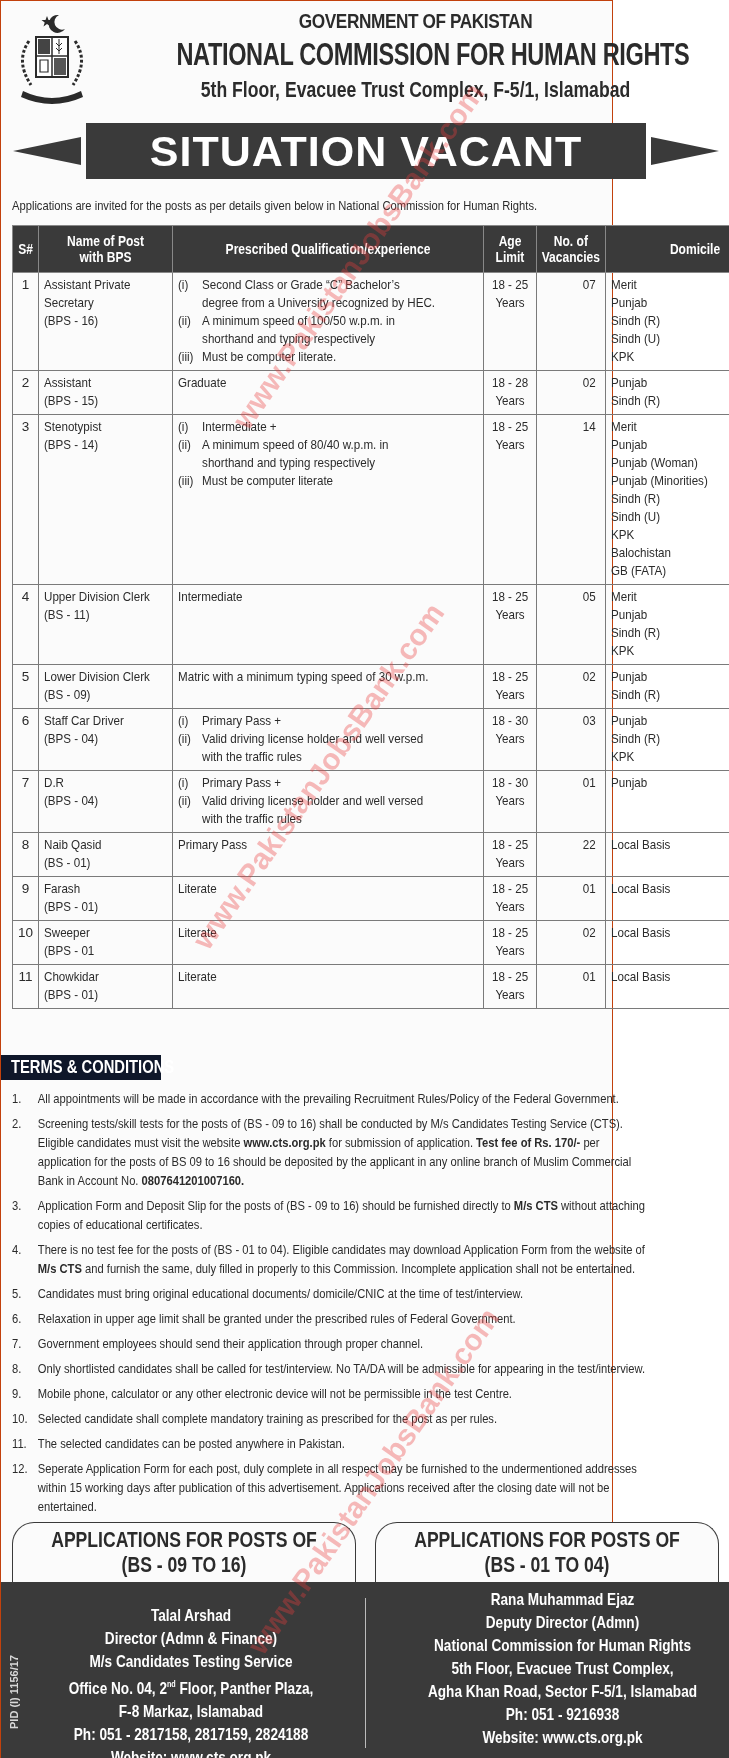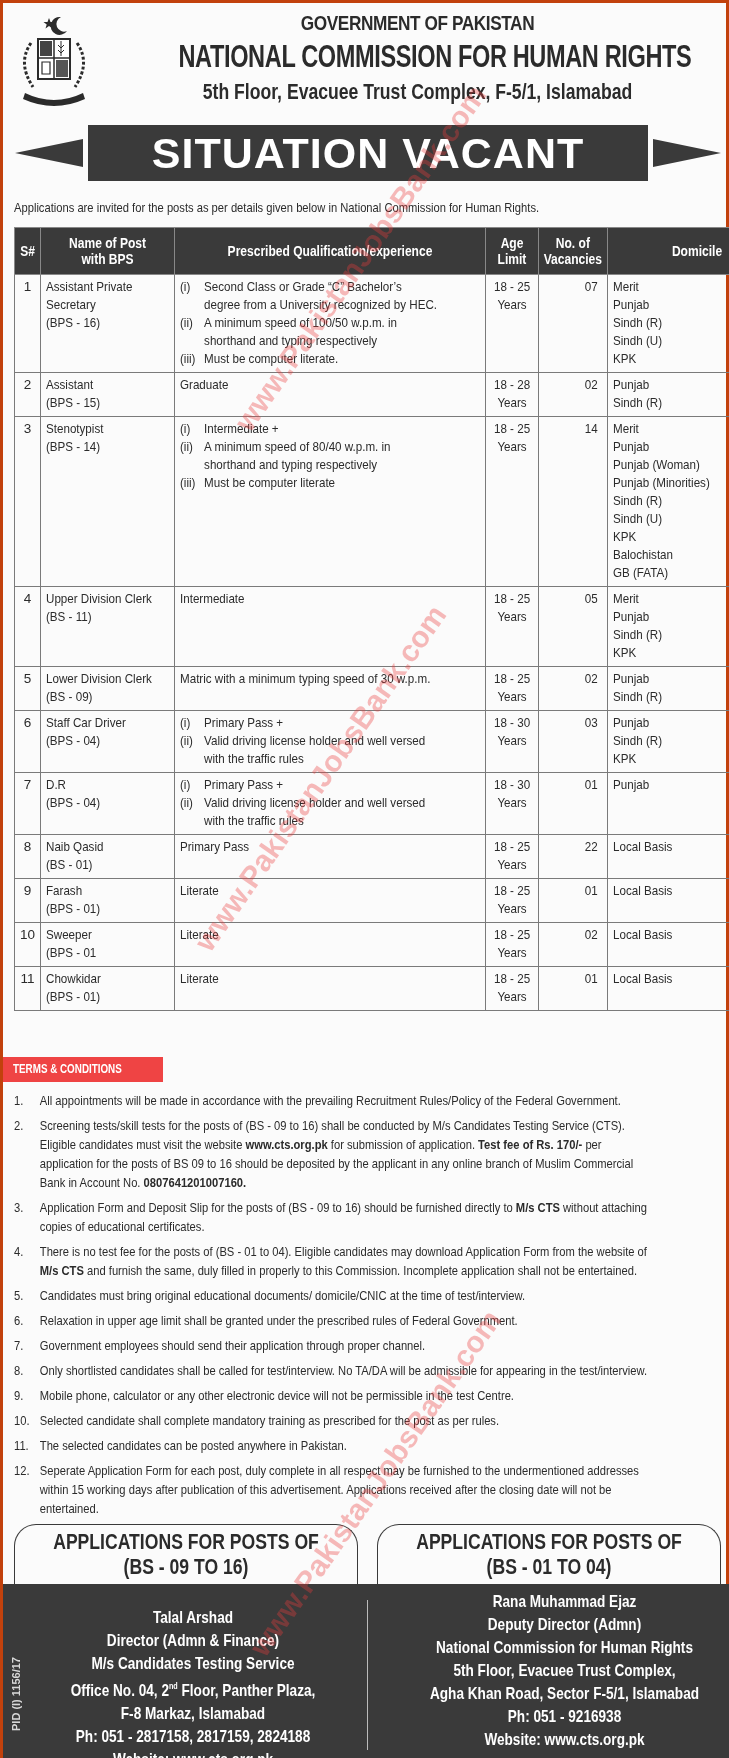--- a/index.html
+++ b/index.html
@@ -1,18 +1,18 @@
 <!DOCTYPE html>
 <html><head>
 <meta charset="utf-8">
 <style>
   * { box-sizing: border-box; margin: 0; padding: 0; }
   html, body { width: 729px; height: 1758px; background: #ffffff; }
   body { font-family: "Liberation Sans", sans-serif; color: #2b2b2b; position: relative; overflow: hidden; }
-  .page { position: absolute; left: 0; top: 0; width: 729px; height: 1758px; border: 3px solid #c2410c; background: #fbfbfb; }
+  .page { position: absolute; left: 0; top: 0; width: 613px; height: 1758px; border: 1px solid #c2410c; background: #fbfbfb; }
 
   
   .header { position: absolute; left: 0; top: 0; width: 729px; height: 115px; }
   .emblem { position: absolute; left: 8px; top: 10px; width: 86px; height: 96px; }
   .h-gov { position: absolute; left: 100px; right: 0; top: 8px; text-align: center; font-size: 21px; font-weight: bold; letter-spacing: -0.5px; color: #2b2b2b; transform: scaleX(0.82); }
   .h-ncfhr { position: absolute; left: 100px; right: 0; top: 36px; text-align: center; font-size: 31px; font-weight: bold; letter-spacing: -0.5px; color: #2b2b2b; transform: scaleX(0.76); transform-origin: center; white-space: nowrap; }
   .h-addr { position: absolute; left: 100px; right: 0; top: 76px; text-align: center; font-size: 22px; font-weight: bold; color: #2b2b2b; transform: scaleX(0.80); white-space: nowrap; }
 
   
   .banner-wrap { position: absolute; left: 0; top: 122px; width: 729px; height: 56px; }
@@ -36,21 +36,21 @@
   .cond { transform: scaleX(0.86); transform-origin: left; white-space: nowrap; display: block; }
   .cond-c { transform: scaleX(0.86); transform-origin: center; white-space: nowrap; display: block; }
   .q-item { display: flex; white-space: nowrap; }
   .q-num { width: 28px; flex-shrink: 0; }
   .q-txt { white-space: normal; }
   .qwrap { transform: scaleX(0.86); transform-origin: left; width: 300px; }
   .dom-row { display: flex; justify-content: space-between; }
   .dwrap { transform: scaleX(0.86); transform-origin: left; width: 168px; }
 
   
-  .terms-tag { position: absolute; left: 0; top: 1054px; width: 160px; height: 25px; background: #ef4444; color: #fff; font-weight: bold; font-size: 12px; line-height: 25px; padding-left: 10px; }
+  .terms-tag { position: absolute; left: 0; top: 1054px; width: 160px; height: 25px; background: #0f172a; color: #fff; font-weight: bold; font-size: 18px; line-height: 25px; padding-left: 10px; }
   .terms-tag span { display: inline-block; transform: scaleX(0.82); transform-origin: left; white-space: nowrap; }
   .terms { position: absolute; left: 11px; top: 1088px; width: 760px; font-size: 13px; color: #2b2b2b; transform: scaleX(0.86); transform-origin: left; }
   .term { display: flex; line-height: 19px; margin-bottom: 6px; }
   .term-n { width: 30px; flex-shrink: 0; }
   .term-t { width: 715px; }
   .term-t b { font-weight: bold; }
 
   
   .app-box { position: absolute; top: 1521px; height: 60px; border: 1.5px solid #3a3a3a; border-bottom: none; border-radius: 22px 22px 0 0; text-align: center; background: #fbfbfb; }
   .app-box.left { left: 11px; width: 344px; }

